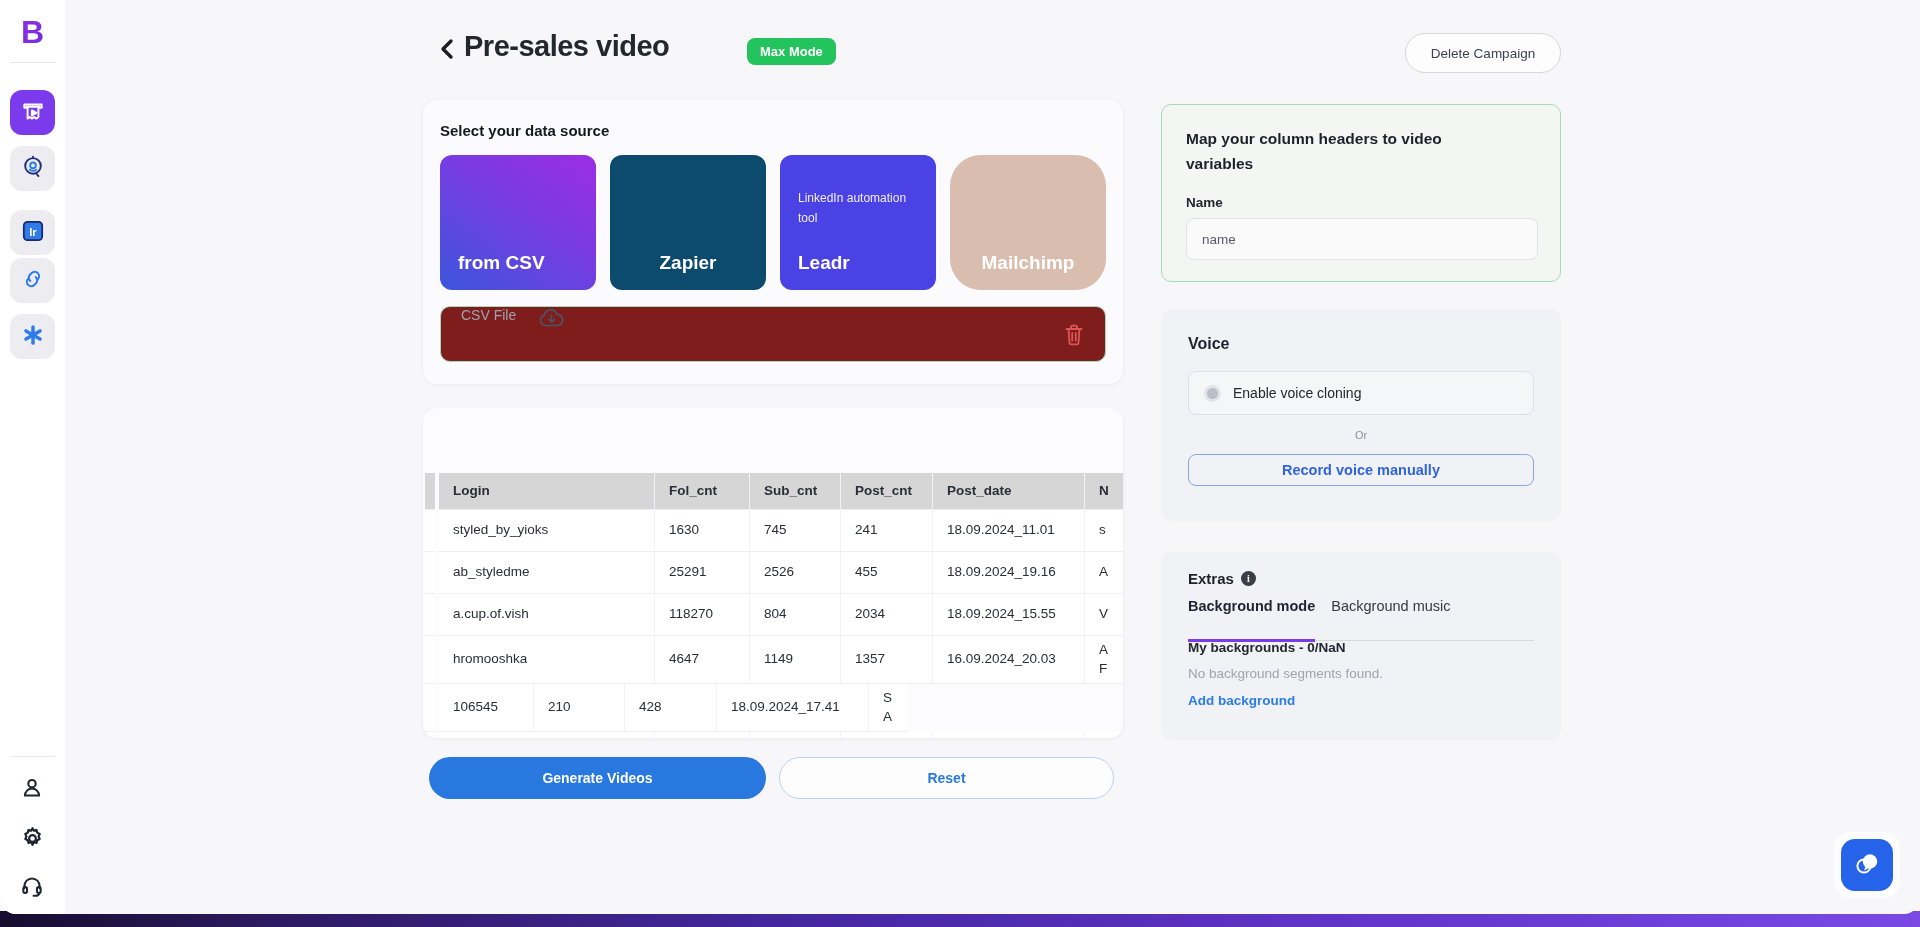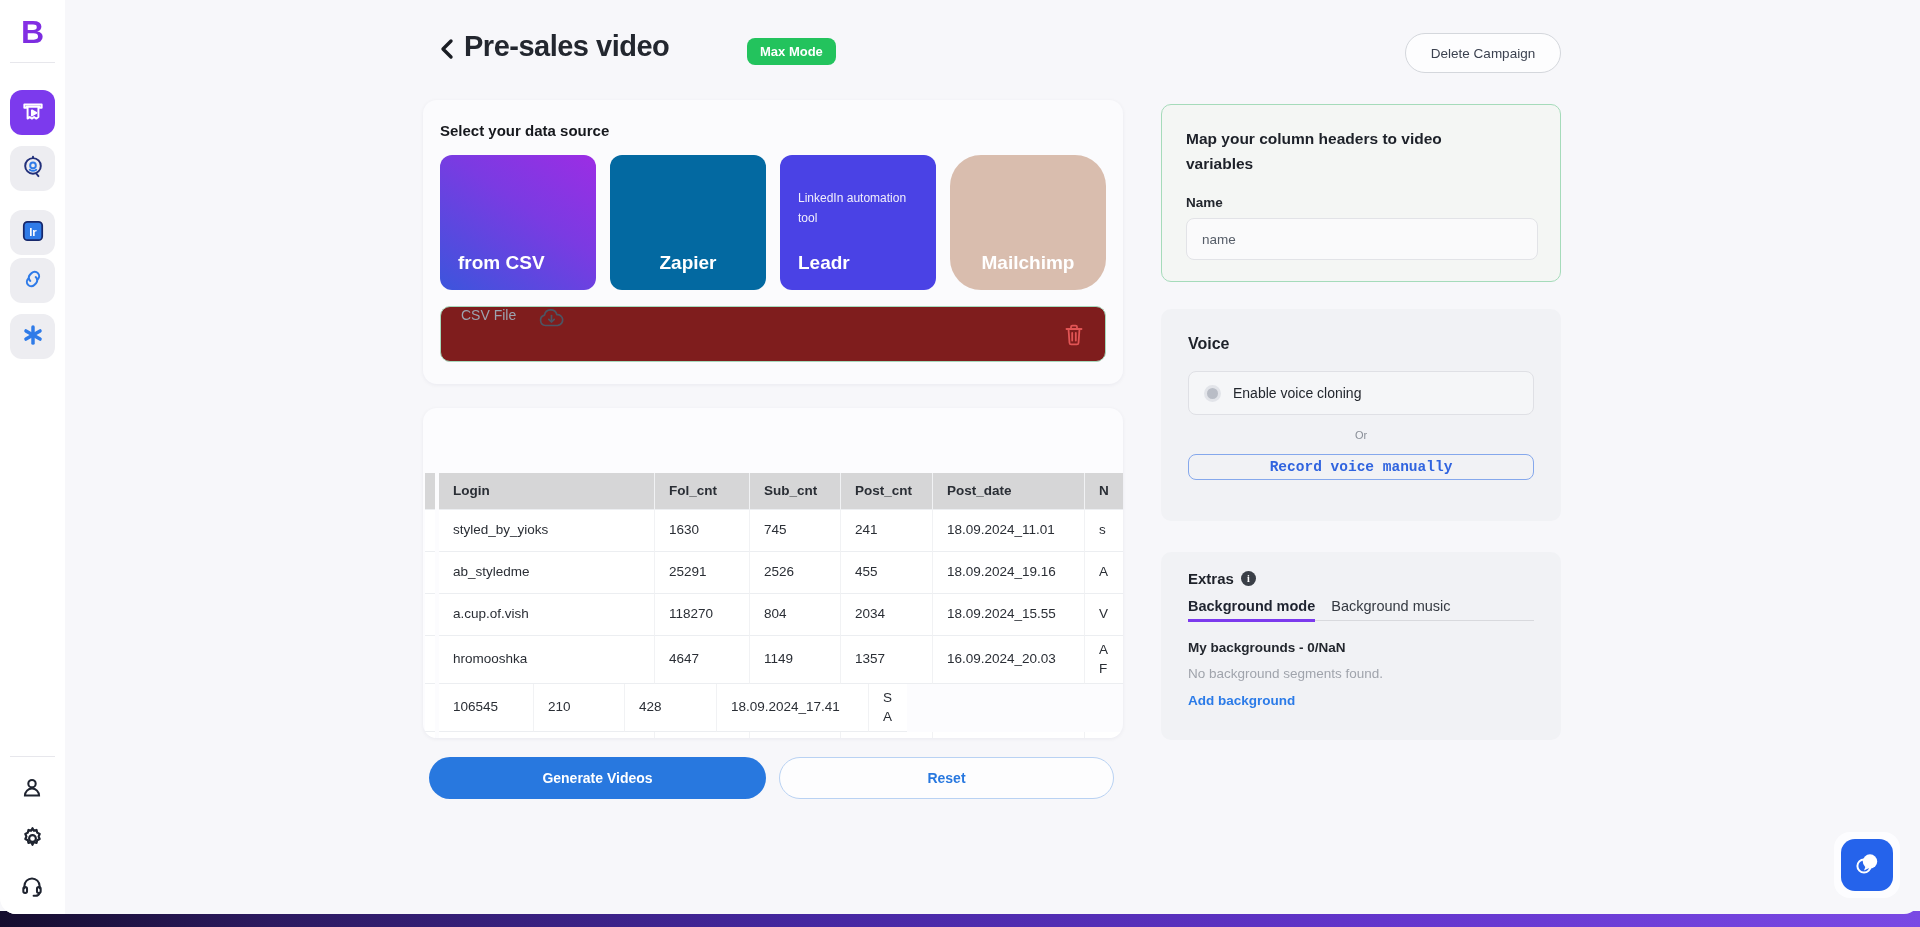--- a/index.html
+++ b/index.html
@@ -34,21 +34,21 @@
 
   
   .card1 { position:absolute; left:423px; top:100px; width:700px; height:284px; background:#fbfbfd; border-radius:14px;
     box-shadow:0 1px 4px rgba(25,25,60,.06); }
   .card1-title { position:absolute; left:17px; top:22px; font-size:15px; font-weight:bold; color:#16181d; }
   .tile { position:absolute; top:55px; width:156px; height:135px; border-radius:12px; cursor:pointer; color:#ffffff; }
   .tile-label { position:absolute; left:18px; bottom:16px; font-size:19px; font-weight:bold; }
   .tile-label.center { left:0; width:100%; text-align:center; }
   .tile-sub { position:absolute; left:18px; top:34px; width:110px; font-size:12px; line-height:1.65; color:#f1eefc; }
   .tile-csv { left:17px; background:linear-gradient(35deg,#3c55dc 0%,#7a3be2 58%,#9c2de4 100%); }
-  .tile-zapier { left:187px; background:#0369a1; }
+  .tile-zapier { left:187px; background:#0c4a6e; }
   .tile-leadr { left:357px; background:#4a42e5; }
   .tile-mailchimp { left:527px; background:#d9bdae;border-radius:31px; }
 
   .csv-row { position:absolute; left:17px; top:206px; width:666px; height:56px; background:#7f1d1d; border:1px solid #a7d9bc;
     border-radius:10px; display:flex; align-items:flex-start; cursor:pointer; }
   .csv-row-label { margin-left:20px; font-size:14px; color:#9ca3af; }
   .csv-cloud { margin-left:22px; display:flex; }
   .csv-trash { position:absolute; right:18px; top:15px; width:26px; height:26px; display:flex; align-items:center; justify-content:center; cursor:pointer; }
 
   
@@ -82,30 +82,30 @@
   .map-input { position:absolute; left:24px; top:113px; width:352px; height:42px; background:#fafafb; border:1px solid #e2e3e7;
     border-radius:8px; padding-left:15px; font-size:13.5px; color:#565d68; font-family:inherit; }
 
   .voice-card { position:absolute; left:1161px; top:309px; width:400px; height:212px; background:#f1f2f5; border-radius:10px; }
   .voice-title { position:absolute; left:27px; top:26px; font-size:16px; font-weight:bold; color:#1d2129; }
   .voice-option { position:absolute; left:27px; top:62px; width:346px; height:44px; border:1px solid #dfe0e5; border-radius:8px;
     background:#f5f6f8; display:flex; align-items:center; cursor:pointer; }
   .radio { width:17px; height:17px; border-radius:50%; background:#b9bdc6; border:3px solid #e2e4e9; margin-left:15px; }
   .voice-option-label { margin-left:12px; font-size:14px; color:#23272e; }
   .voice-or { position:absolute; left:0; top:120px; width:100%; text-align:center; font-size:11px; color:#8a8f98; }
-  .record-btn { position:absolute; left:27px; top:145px; width:346px; height:26px; border:1.5px solid #85a8ec; border-radius:8px;
-    background:transparent; color:#3064df; font-size:14.5px; font-weight:bold; cursor:pointer; font-family:Liberation Mono, monospace; }
+  .record-btn { position:absolute; left:27px; top:145px; width:346px; height:32px; border:1.5px solid #85a8ec; border-radius:8px;
+    background:transparent; color:#3064df; font-size:14.5px; font-weight:bold; cursor:pointer; font-family:Liberation Sans, sans-serif; }
 
   .extras-card { position:absolute; left:1161px; top:552px; width:400px; height:188px; background:#f1f2f5; border-radius:10px; }
   .extras-title-row { position:absolute; left:27px; top:18px; display:flex; align-items:center; gap:7px; }
   .extras-title { font-size:15px; font-weight:bold; color:#1d2129; }
   .info-dot { width:15px; height:15px; border-radius:50%; background:#3a3f47; color:#ffffff; font-size:10px; font-weight:bold;
     display:flex; align-items:center; justify-content:center; font-family:"Liberation Serif", serif; cursor:pointer; }
   .tabs-row { position:absolute; left:27px; top:46px; width:346px; border-bottom:1px solid #d8d9dd; display:flex; gap:16px; }
-  .tab { font-size:14.5px; color:#353a42; padding-bottom:5px; cursor:pointer; }
+  .tab { font-size:14.5px; color:#353a42; padding-bottom:25px; cursor:pointer; }
   .tab.active { color:#1f2430; font-weight:bold; border-bottom:3px solid #7c3aed; margin-bottom:-2px; }
   .extras-sub { position:absolute; left:27px; top:88px; font-size:13.5px; font-weight:bold; color:#23272e; }
   .extras-empty { position:absolute; left:27px; top:114px; font-size:13.5px; color:#a0a4ac; }
   .extras-add { position:absolute; left:27px; top:141px; font-size:13.5px; font-weight:bold; color:#2b7be8; cursor:pointer; }
 
   
   .chat-wrap { position:absolute; left:1834px; top:832px; width:66px; height:66px; background:#fdfdff; border-radius:16px; }
   .chat-btn { position:absolute; left:7px; top:7px; width:52px; height:52px; background:#2563eb; border-radius:14px; border:none;
     display:flex; align-items:center; justify-content:center; cursor:pointer; }
 </style>

